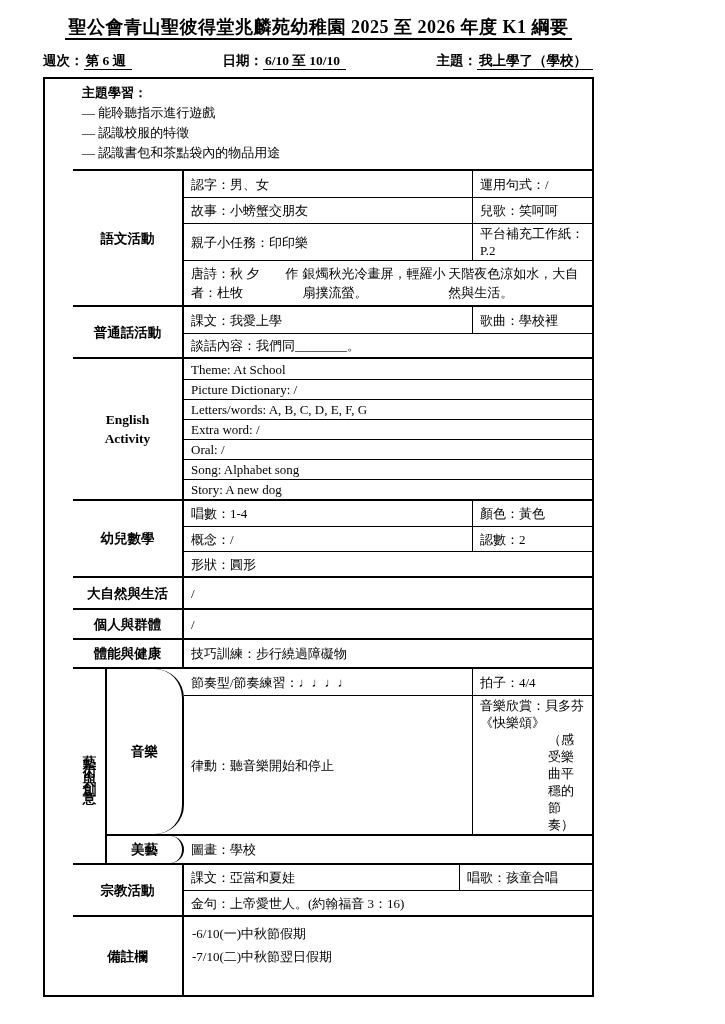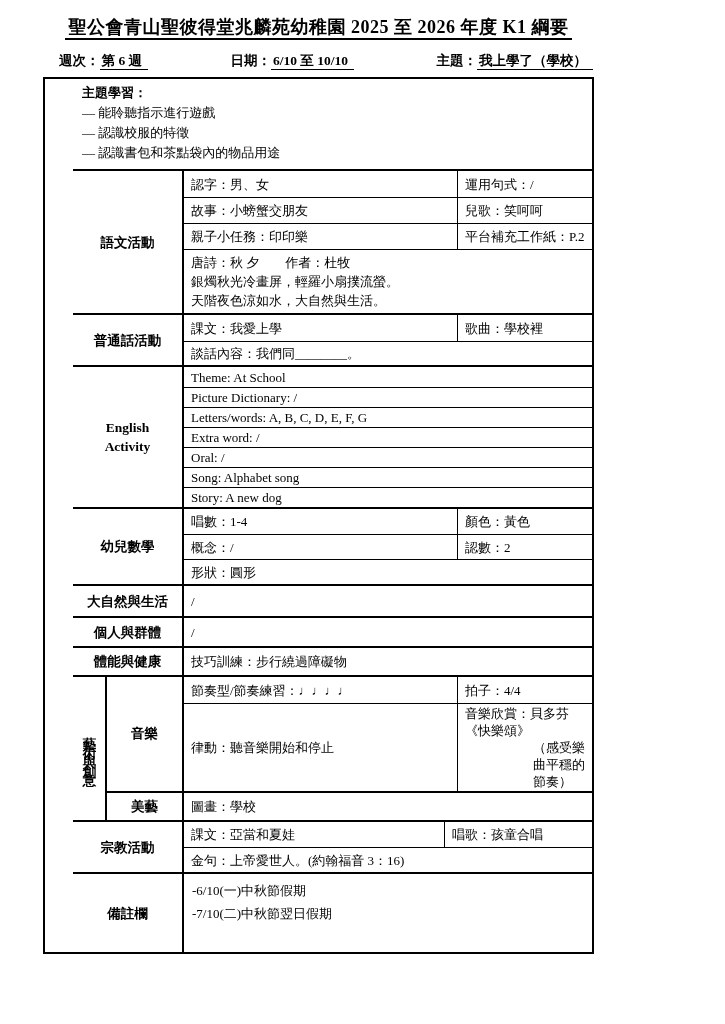--- a/index.html
+++ b/index.html
@@ -9,77 +9,77 @@
     font-family: "Liberation Serif", "DejaVu Serif", serif;
     color: #000;
   }
   .page { position: relative; width: 637px; height: 1024px; background: #fff; }
 
   
   .title { text-align: center; padding-top: 15px; font-size: 18px; font-weight: bold; letter-spacing: 0.5px; }
   .title .t-underline { border-bottom: 2px solid #000; padding: 0 3px 1px 3px; }
 
   
-  .meta { display: flex; justify-content: space-between; margin: 13px 44px 7px 59px; font-size: 13.5px; font-weight: bold; }
+  .meta { display: flex; justify-content: space-between; margin: 13px 44px 7px 43px; font-size: 13.5px; font-weight: bold; }
   .meta .u { border-bottom: 1.5px solid #000; padding: 0 6px 1px 2px; font-weight: bold; }
 
   
   .tbl { margin: 0 43px; border: 2.5px solid #000; background: #fff; padding-left: 28px; }
   .sec { display: flex; border-top: 2px solid #000; }
   .sec:first-child { border-top: none; }
 
   .lbl {
     width: 111px; flex: 0 0 111px; border-right: 2px solid #000;
     display: flex; flex-direction: column; align-items: center; justify-content: center;
     font-weight: bold; font-size: 13.5px; text-align: center; line-height: 19px; padding: 2px;
   }
   .content { flex: 1; display: flex; flex-direction: column; min-width: 0; }
   .row { display: flex; border-top: 1.5px solid #000; }
   .row:first-child { border-top: none; }
   .cell { display: flex; align-items: center; padding: 1px 7px; font-size: 13px; line-height: 17px; }
   .cell.cl { width: 273px; flex: 0 0 273px; }
-  .cell.cr { flex: 1; border-left: 1.5px solid #000; }
+  .cell.cr { flex: 1; border-left: 1.5px solid #000; margin-left: 15px; }
   .cell.cl-rel { width: 260px; flex: 0 0 260px; }
   .cell.full { flex: 1; }
 
   .h26 { min-height: 26px; }
   .h25 { min-height: 25px; }
   .h24 { min-height: 24px; }
   .h20 { min-height: 20px; }
   .h27 { min-height: 27px; }
   .h28 { min-height: 28px; }
   .h30 { min-height: 30px; }
   .h40 { min-height: 40px; }
 
   
   .theme-block { flex: 1; padding: 4px 9px 6px 9px; font-size: 13px; line-height: 20px; }
   .theme-block .heading { font-weight: bold; }
 
   
-  .poem { flex-direction: column; align-items: flex-start; justify-content: center; padding: 3px 7px; }
+  .poem { flex-direction: row; align-items: flex-start; justify-content: center; padding: 3px 7px; }
   .poem div { line-height: 19px; font-size: 13px; }
 
   
   .stack { display: flex; flex-direction: column; justify-content: center; align-items: flex-start; }
   .stack .indent2 { padding-left: 68px; }
 
   
   .art-lbl {
     width: 34px; flex: 0 0 34px; border-right: 2px solid #000;
     display: flex; align-items: center; justify-content: center;
     font-weight: bold; font-size: 13.5px;
   }
   .vtext { writing-mode: vertical-lr; text-orientation: upright; letter-spacing: 9px; }
   .arts-body { flex: 1; display: flex; flex-direction: column; min-width: 0; }
   .arts-sub { display: flex; border-top: 2px solid #000; }
   .arts-sub:first-child { border-top: none; }
   .sub-lbl {
     width: 77px; flex: 0 0 77px; border-right: 2px solid #000;
     display: flex; align-items: center; justify-content: center;
-    font-weight: bold; font-size: 13.5px;
+    font-weight: bold; font-size: 13.5px; border-radius: 29px;
   }
   .sub-content { flex: 1; display: flex; flex-direction: column; min-width: 0; }
 
   
   .remarks-cell { flex: 1; padding: 5px 8px; font-size: 13px; line-height: 23px; min-height: 78px; }
 </style>
 </head>
 <body>
 
 <div class="page">

